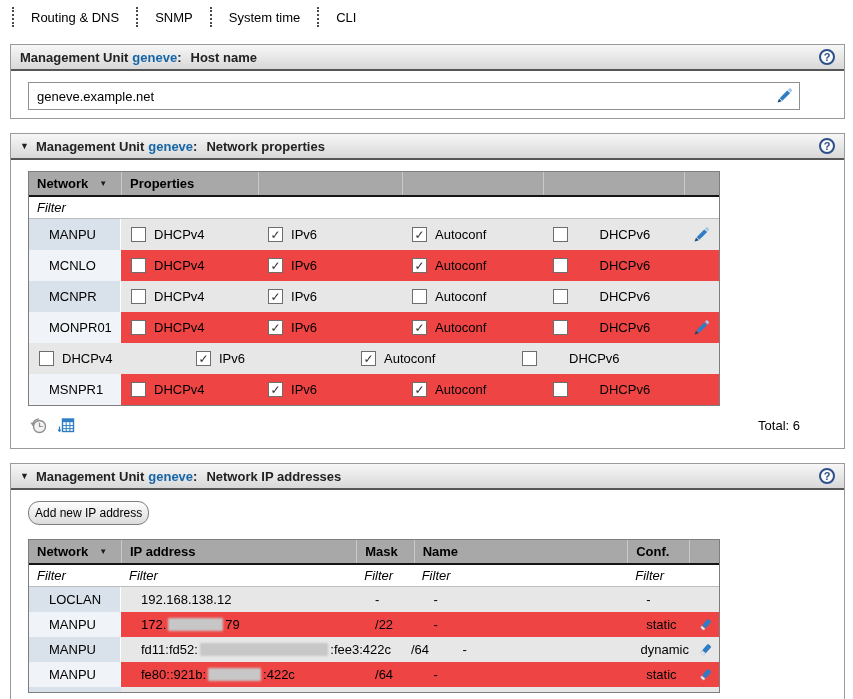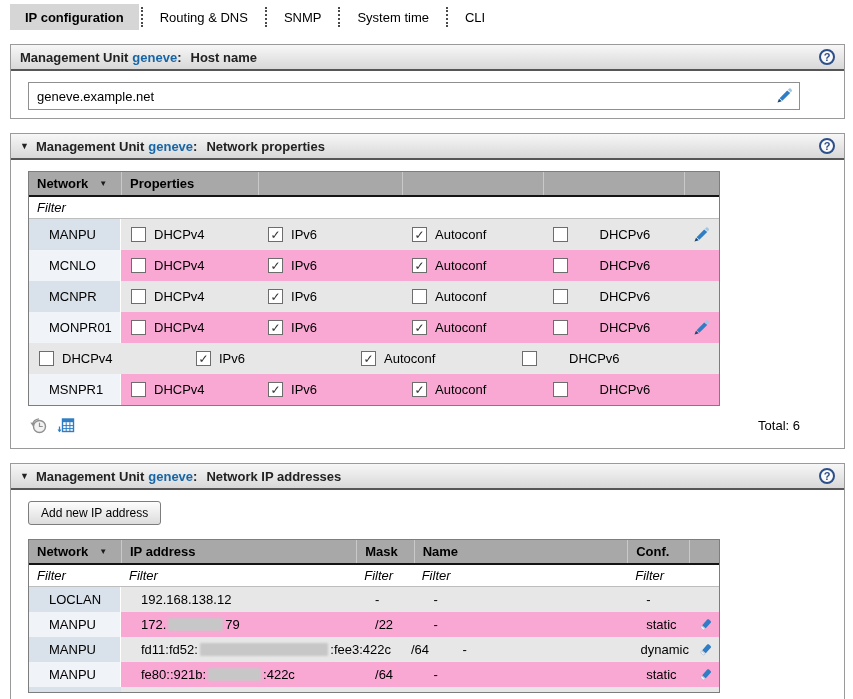--- a/index.html
+++ b/index.html
@@ -36,21 +36,21 @@
   
   .tbl { width: 692px; border: 1px solid #7d7d7d; background: #fff; }
   .thead { display: flex; height: 25px; background: #a8a8a8; font-weight: bold;
     border-bottom: 2px solid #141414; }
   .th { display: flex; align-items: center; padding-left: 8px; border-left: 1px solid #c9c9c9; cursor: pointer; }
   .th:first-child { border-left: none; }
   .sort { font-size: 8px; color: #1a1a1a; margin-left: 11px; }
   .frow { display: flex; height: 22px; align-items: center; font-style: italic;
     border-bottom: 1px solid #bdbdbd; background: #fff; }
   .fcell { padding-left: 8px; cursor: pointer; }
-  .trow { display: flex; align-items: stretch; background: #f9a8d4; }
+  .trow { display: flex; align-items: stretch; background: #ef4444; }
   .trow.odd { background: #e7e7e7; }
   .cell { display: flex; align-items: center; padding-left: 20px; }
   .netcell { border-right: 1px solid #fff; }
   .trow.odd .netcell { background: #d9e1ea; }
   .trow.even .netcell { background: #f0f3f7; }
   .p2row { height: 31px; }
   .p3row { height: 25px; }
   .propcell { padding-left: 10px; gap: 8px; }
   .cb { width: 15px; height: 15px; min-width: 15px; border: 1px solid #6d6d6d; background: #fff;
     display: flex; align-items: center; justify-content: center; font-size: 12px; color: #333;
@@ -63,35 +63,34 @@
   .w-p0 { width: 157px; } .w-p1 { width: 165px; } .w-p2 { width: 161px; } .w-p3 { width: 162px; gap: 32px; }
   .w-pe { width: 35px; min-width: 35px; }
   
   .w-ip { width: 270px; } .w-mask { width: 65px; } .w-name { width: 245px; }
   .w-conf { width: 70px; } .w-del { width: 30px; min-width: 30px; }
 
   .tfoot { width: 772px; display: flex; align-items: center; height: 34px; padding-top: 4px; }
   .tfoot .icons { display: flex; align-items: flex-end; gap: 5px; }
   .total { margin-left: auto; }
 
-  .addbtn { height: 24px; padding: 0 12px; margin-bottom: 14px;
-    background: linear-gradient(#fdfdfd, #dcdcdc); border: 1px solid #7d7d7d; border-radius: 3px;
+  .addbtn { height: 24px; padding: 0 6px; margin-bottom: 14px;
+    background: linear-gradient(#fdfdfd, #dcdcdc); border: 1px solid #7d7d7d; border-radius: 11px;
     font-family: "Liberation Sans", sans-serif; font-size: 12px; color: #000; cursor: pointer; }
 
   .redact { display: inline-block; height: 13px; background: #c7c7c7; border-radius: 1px;
     filter: blur(1.3px); vertical-align: -2px; margin: 0 2px; }
   .stub { height: 5px; display: flex; }
   .stub .netstub { width: 92px; background: #d9e1ea; }
   .stub .reststub { flex: 1; background: #e7e7e7; }
 </style>
 </head>
 <body>
 
 <div class="tabbar">
-    <div class="tab active">IP configuration</div>
     <div class="tab-sep"></div>
     <div class="tab">Routing &amp; DNS</div>
     <div class="tab-sep"></div>
     <div class="tab">SNMP</div>
     <div class="tab-sep"></div>
     <div class="tab">System time</div>
     <div class="tab-sep"></div>
     <div class="tab">CLI</div>
   </div>
 

